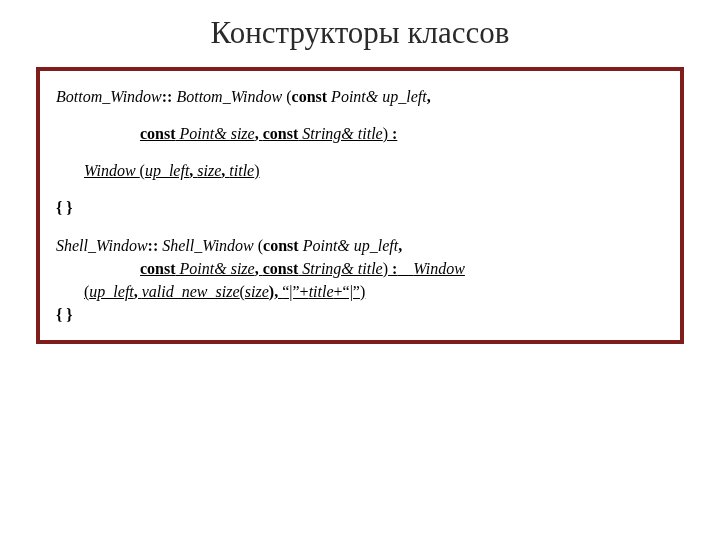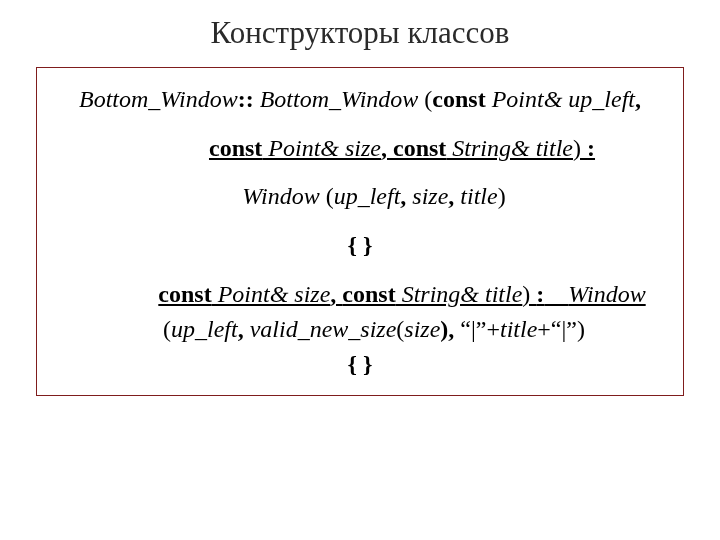--- a/index.html
+++ b/index.html
@@ -21,32 +21,31 @@
     text-align: center;
     font-size: 31px;
     line-height: 1.25;
     color: #2a2a2a;
     margin: 4px 0 14px 0;
   }
   .title .line1 { font-weight: 400; }
   .title .line2 { font-style: italic; font-weight: 700; }
   .title .line2 .and { font-style: normal; font-weight: 400; }
   .codebox {
-    border: 1px solid #7f1d1d;
+    border: 4px solid #7f1d1d;
     padding: 14px 16px 14px 16px;
-    font-size: 24px;
+    font-size: 16px;
     line-height: 1.45;
-    text-align: center;
   }
   .code-line { white-space: pre-wrap; }
   .i { font-style: italic; }
   .b { font-weight: 700; }
   .gap { height: 14px; }
   .ind1 { padding-left: 84px; text-decoration: underline; }
-  .ind2 { padding-left: 28px; }
+  .ind2 { padding-left: 28px; text-decoration: underline; }
 </style>
 </head>
 <body>
 
 <div class="slide">
 
   <div class="title">
     <div class="line1">Конструкторы классов</div>
   </div>
 
@@ -61,20 +60,21 @@
     <div class="gap"></div>
 
     <div class="code-line ind2"><span class="i">Window </span><span>(</span><span class="i">up_left</span><span class="b">, </span><span class="i">size</span><span class="b">, </span><span class="i">title</span><span>)</span></div>
 
     <div class="gap"></div>
 
     <div class="code-line b">{ }</div>
 
     <div class="gap"></div>
 
+    <div class="code-line"><span class="i">Shell_Window</span><span class="b">:: </span><span class="i">Shell_Window </span><span>(</span><span class="b">const</span><span class="i"> Point&amp; up_left</span><span class="b">,</span></div>
 
     <div class="code-line ind1"><span class="b">const</span><span class="i"> Point&amp; size</span><span class="b">, </span><span class="b">const</span><span class="i"> String&amp; title</span><span>) </span><span class="b">:</span><span>    </span><span class="i">Window</span></div>
 
     <div class="code-line ind2"><span>(</span><span class="i">up_left</span><span class="b">, </span><span class="i">valid_new_size</span><span>(</span><span class="i">size</span><span class="b">), </span><span>“|”+</span><span class="i">title</span><span>+“|”</span><span>)</span></div>
 
     <div class="code-line b">{ }</div>
 
   </div>
 
 </div>

